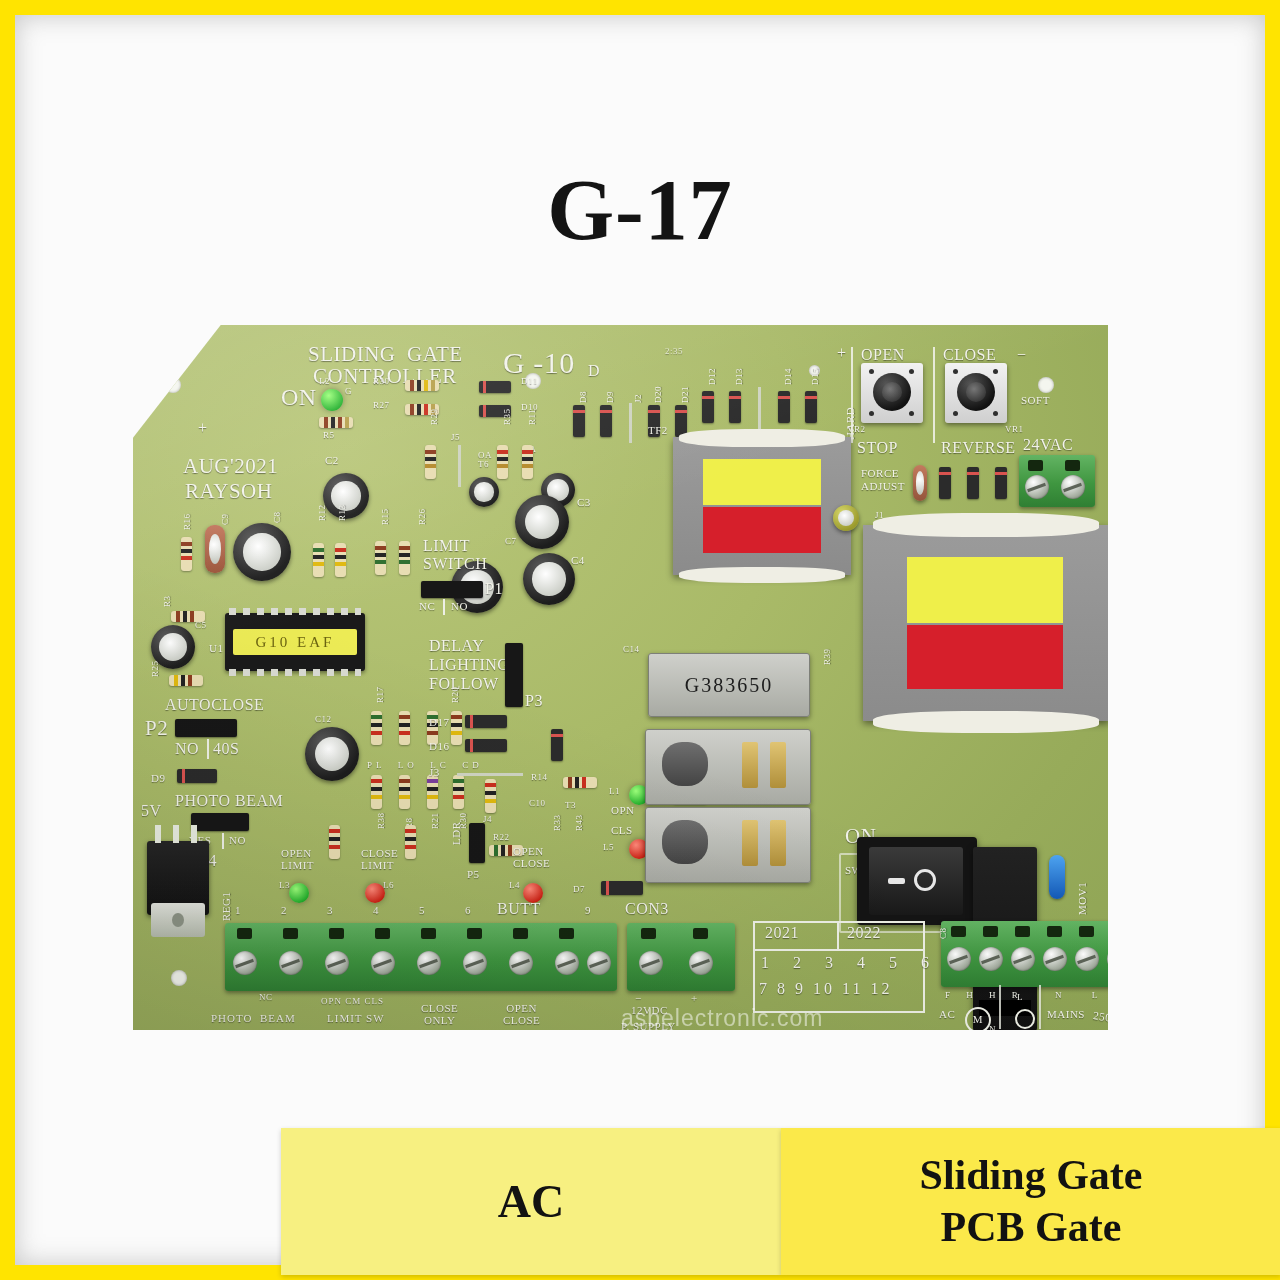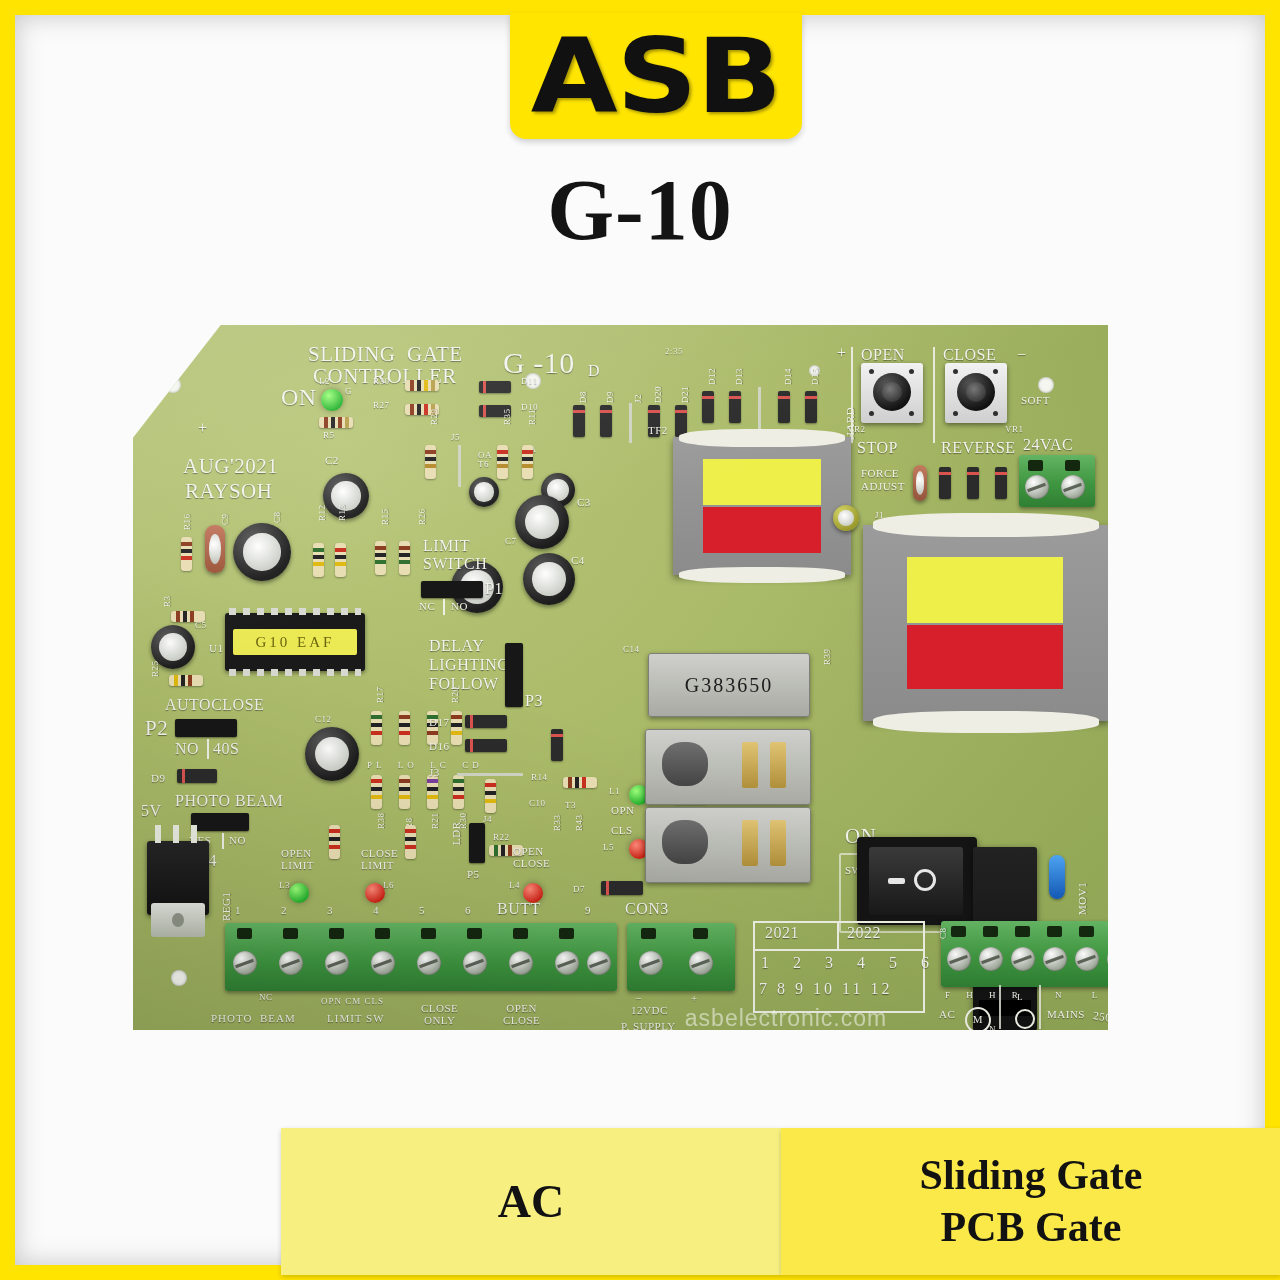--- a/index.html
+++ b/index.html
@@ -149,41 +149,38 @@
   .gridbox .vl{position:absolute;top:0;bottom:0;width:2px;background:#eef0e6;}
 
   
   .wm-ab{
     position:absolute;left:485px;top:540px;width:330px;height:185px;
     font-family:"DejaVu Sans", sans-serif;font-weight:bold;font-size:200px;line-height:170px;
     color:rgba(255,232,40,.62);letter-spacing:6px;pointer-events:none;
   }
   .wm-txt{
     position:absolute;left:488px;top:690px;width:330px;
-    text-align:center;font-family:"Liberation Sans",sans-serif;font-size:23px;
+    text-align:left;font-family:"Liberation Sans",sans-serif;font-size:23px;
     color:rgba(255,255,255,.50);letter-spacing:1px;pointer-events:none;
   }
 
   
   .cap{position:absolute;display:flex;align-items:center;justify-content:center;
        text-align:center;font-family:"Liberation Serif", serif;font-weight:bold;color:#121212;
        box-shadow:0 2px 5px rgba(0,0,0,.18);}
   .cap-left{left:266px;top:1113px;width:500px;height:147px;background:#f7f081;font-size:46px;}
   .cap-right{left:766px;top:1113px;width:500px;height:147px;background:#fbe94a;font-size:42px;line-height:1.22;}
 </style>
 </head>
 <body>
 
 <div class="page">
   <div class="inner">
 
-    <div class="logo-badge">
-      <span class="txt">ASB</span>
-    </div>
-    <div class="model">G-10</div>
+    <div class="model">G-17</div>
 
     <div class="pcb-wrap">
       <div class="pcb">
 
         <div class="hole" style="left:32px;top:52px"></div>
         <div class="hole" style="left:392px;top:48px"></div>
         <div class="hole" style="left:905px;top:52px"></div>
         <div class="hole" style="left:38px;top:645px"></div>
         <div class="hole" style="left:928px;top:635px"></div>
         <div class="hole" style="left:676px;top:40px;width:11px;height:11px"></div>

